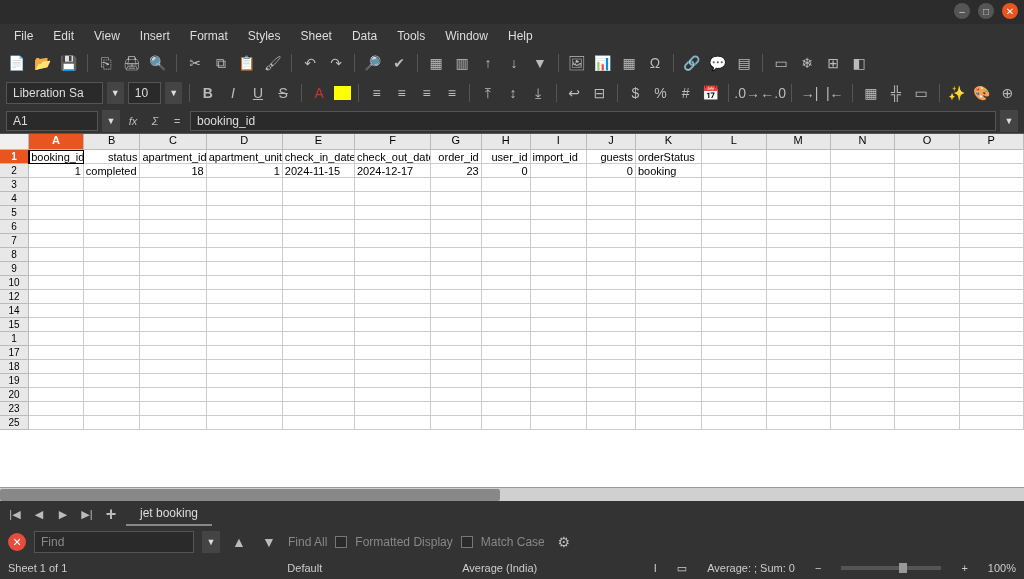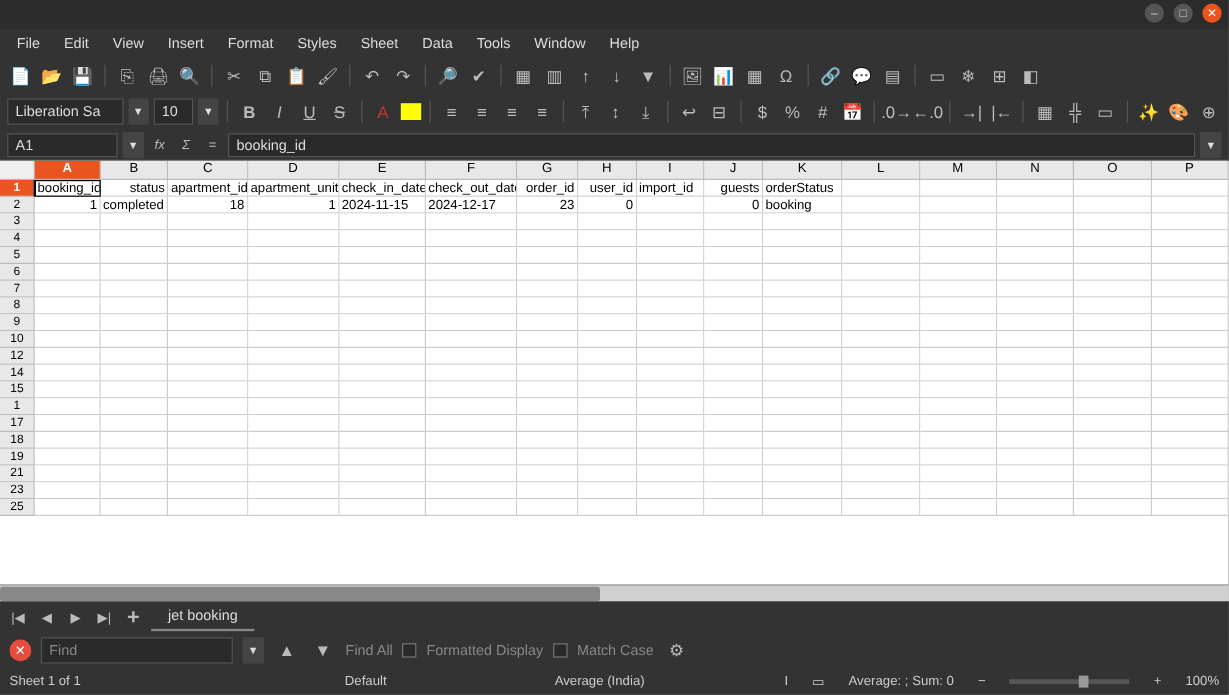--- a/index.html
+++ b/index.html
@@ -527,21 +527,21 @@
         <div class="cell" style="width: 58px;"></div>
         <div class="cell num" style="width: 50px;"></div>
         <div class="cell" style="width: 68px;"></div>
         <div class="cell" style="width: 66px;"></div>
         <div class="cell" style="width: 66px;"></div>
         <div class="cell" style="width: 66px;"></div>
         <div class="cell" style="width: 66px;"></div>
         <div class="cell" style="width: 66px;"></div>
       </div>
       <div class="row">
-        <div class="row-h">21</div>
+        <div class="row-h">20</div>
         <div class="cell num" style="width: 56px;"></div>
         <div class="cell" style="width: 58px;"></div>
         <div class="cell num" style="width: 68px;"></div>
         <div class="cell num" style="width: 78px;"></div>
         <div class="cell" style="width: 74px;"></div>
         <div class="cell" style="width: 78px;"></div>
         <div class="cell num" style="width: 52px;"></div>
         <div class="cell num" style="width: 50px;"></div>
         <div class="cell" style="width: 58px;"></div>
         <div class="cell num" style="width: 50px;"></div>

